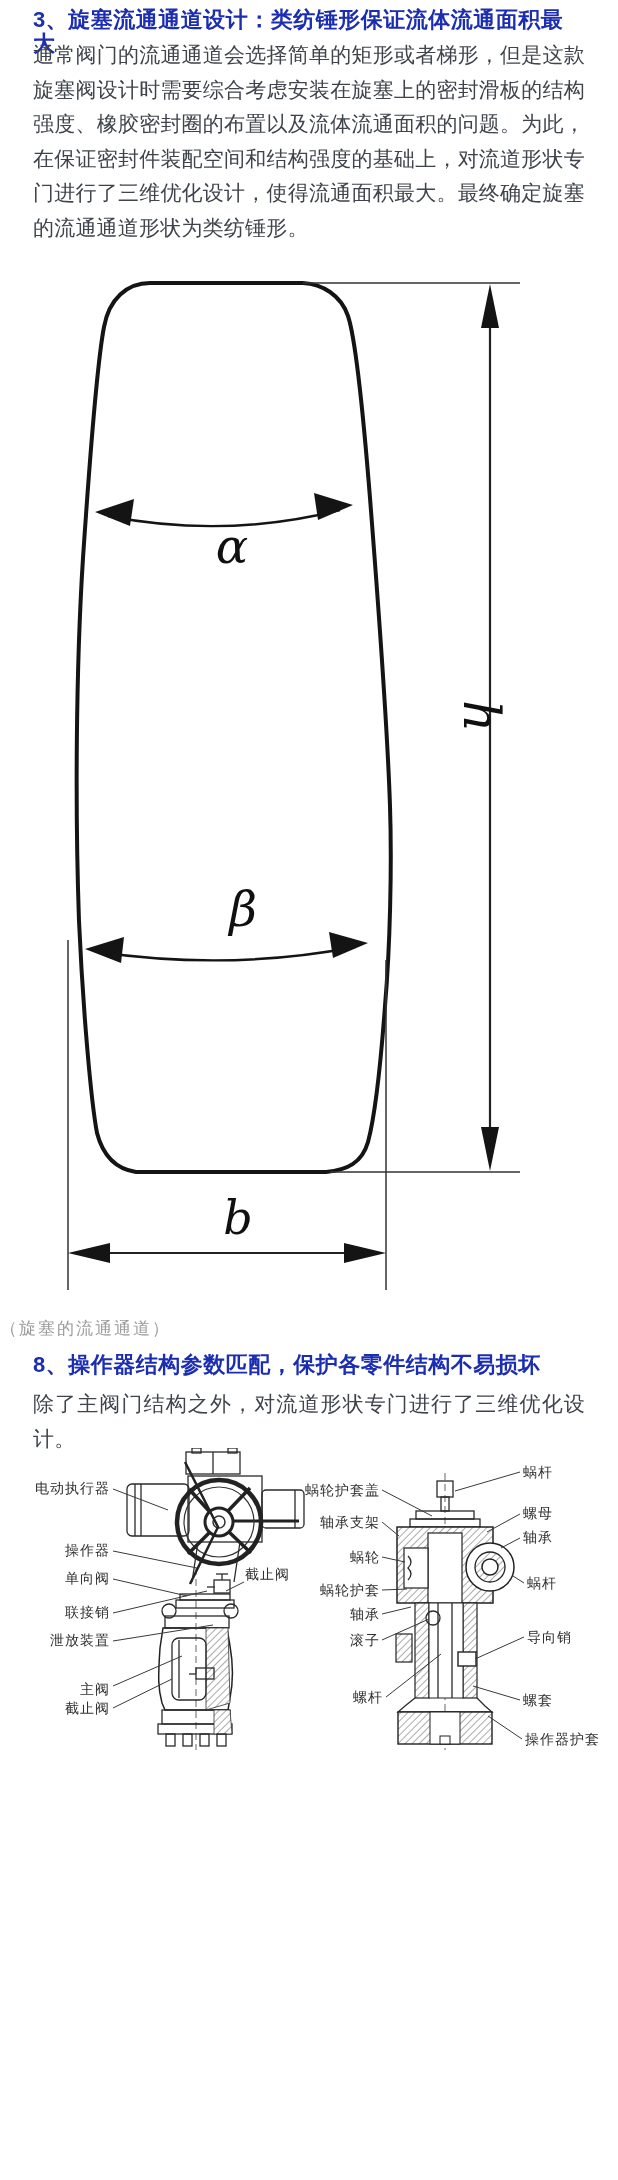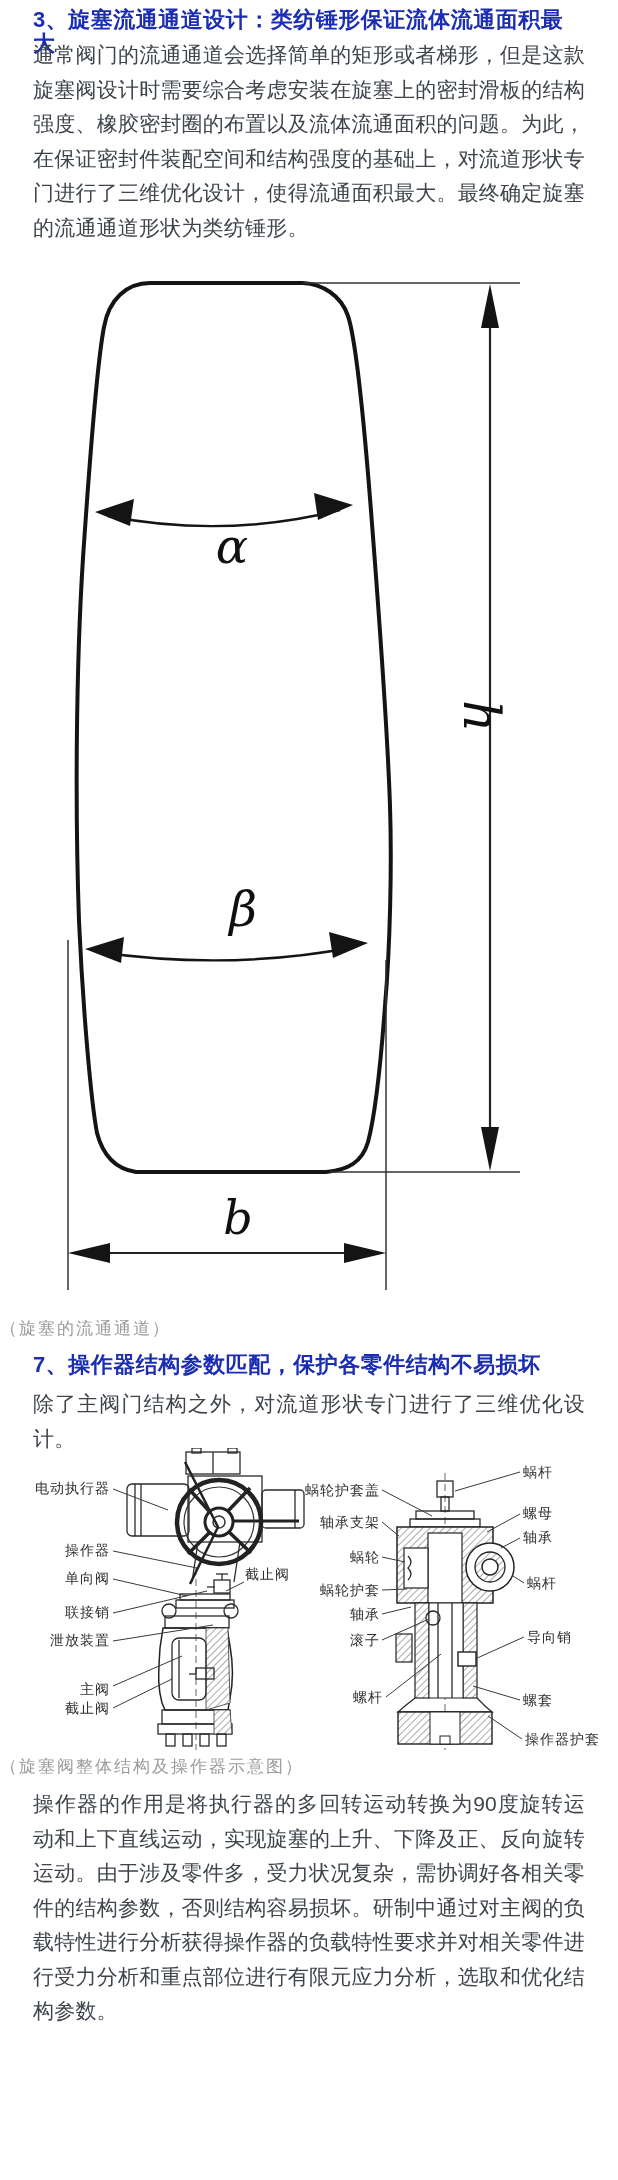--- a/index.html
+++ b/index.html
@@ -63,21 +63,21 @@
     <path d="M 18 692 V 1042" stroke="#333" stroke-width="1.5" fill="none"></path>
     <path d="M 336 712 V 1042" stroke="#333" stroke-width="1.5" fill="none"></path>
     <path d="M 40 1005 H 314" stroke="#222" stroke-width="2.2" fill="none"></path>
     <polygon points="18,1005 60,995 60,1015" fill="#141414"></polygon>
     <polygon points="336,1005 294,995 294,1015" fill="#141414"></polygon>
     <text class="dim" font-size="46" text-anchor="middle" x="188" y="986">b</text>
   </svg>
 
   <div class="caption" style="top:1317px">（旋塞的流通通道）</div>
 
-  <h2 class="head" style="top:1353px">7、操作器结构参数匹配，保护各零件结构不易损坏</h2>
+  <h2 class="head" style="top:1353px">8、操作器结构参数匹配，保护各零件结构不易损坏</h2>
 
   <p class="bodyp" style="top:1387px">除了主阀门结构之外，对流道形状专门进行了三维优化设计。</p>
 
   <svg class="fig2" width="618" height="306" viewBox="0 0 618 306">
     <defs>
       <pattern id="h1" patternUnits="userSpaceOnUse" width="5" height="5" patternTransform="rotate(45)">
         <rect width="5" height="5" fill="#ffffff"></rect>
         <line x1="0" y1="0" x2="0" y2="5" stroke="#555" stroke-width="1"></line>
       </pattern>
     </defs>
@@ -206,18 +206,16 @@
       <text class="lbl" x="523" y="29">蜗杆</text>
       <text class="lbl" x="523" y="70">螺母</text>
       <text class="lbl" x="523" y="94">轴承</text>
       <text class="lbl" x="527" y="140">蜗杆</text>
       <text class="lbl" x="527" y="194">导向销</text>
       <text class="lbl" x="523" y="257">螺套</text>
       <text class="lbl" x="525" y="296">操作器护套</text>
     </g>
   </svg>
 
-  <div class="caption" style="top:1755px">（旋塞阀整体结构及操作器示意图）</div>
-
-  <p class="bodyp" style="top:1787px">操作器的作用是将执行器的多回转运动转换为90度旋转运动和上下直线运动，实现旋塞的上升、下降及正、反向旋转运动。由于涉及零件多，受力状况复杂，需协调好各相关零件的结构参数，否则结构容易损坏。研制中通过对主阀的负载特性进行分析获得操作器的负载特性要求并对相关零件进行受力分析和重点部位进行有限元应力分析，选取和优化结构参数。</p>
+
 
 
 </div>
 
 </body></html>

